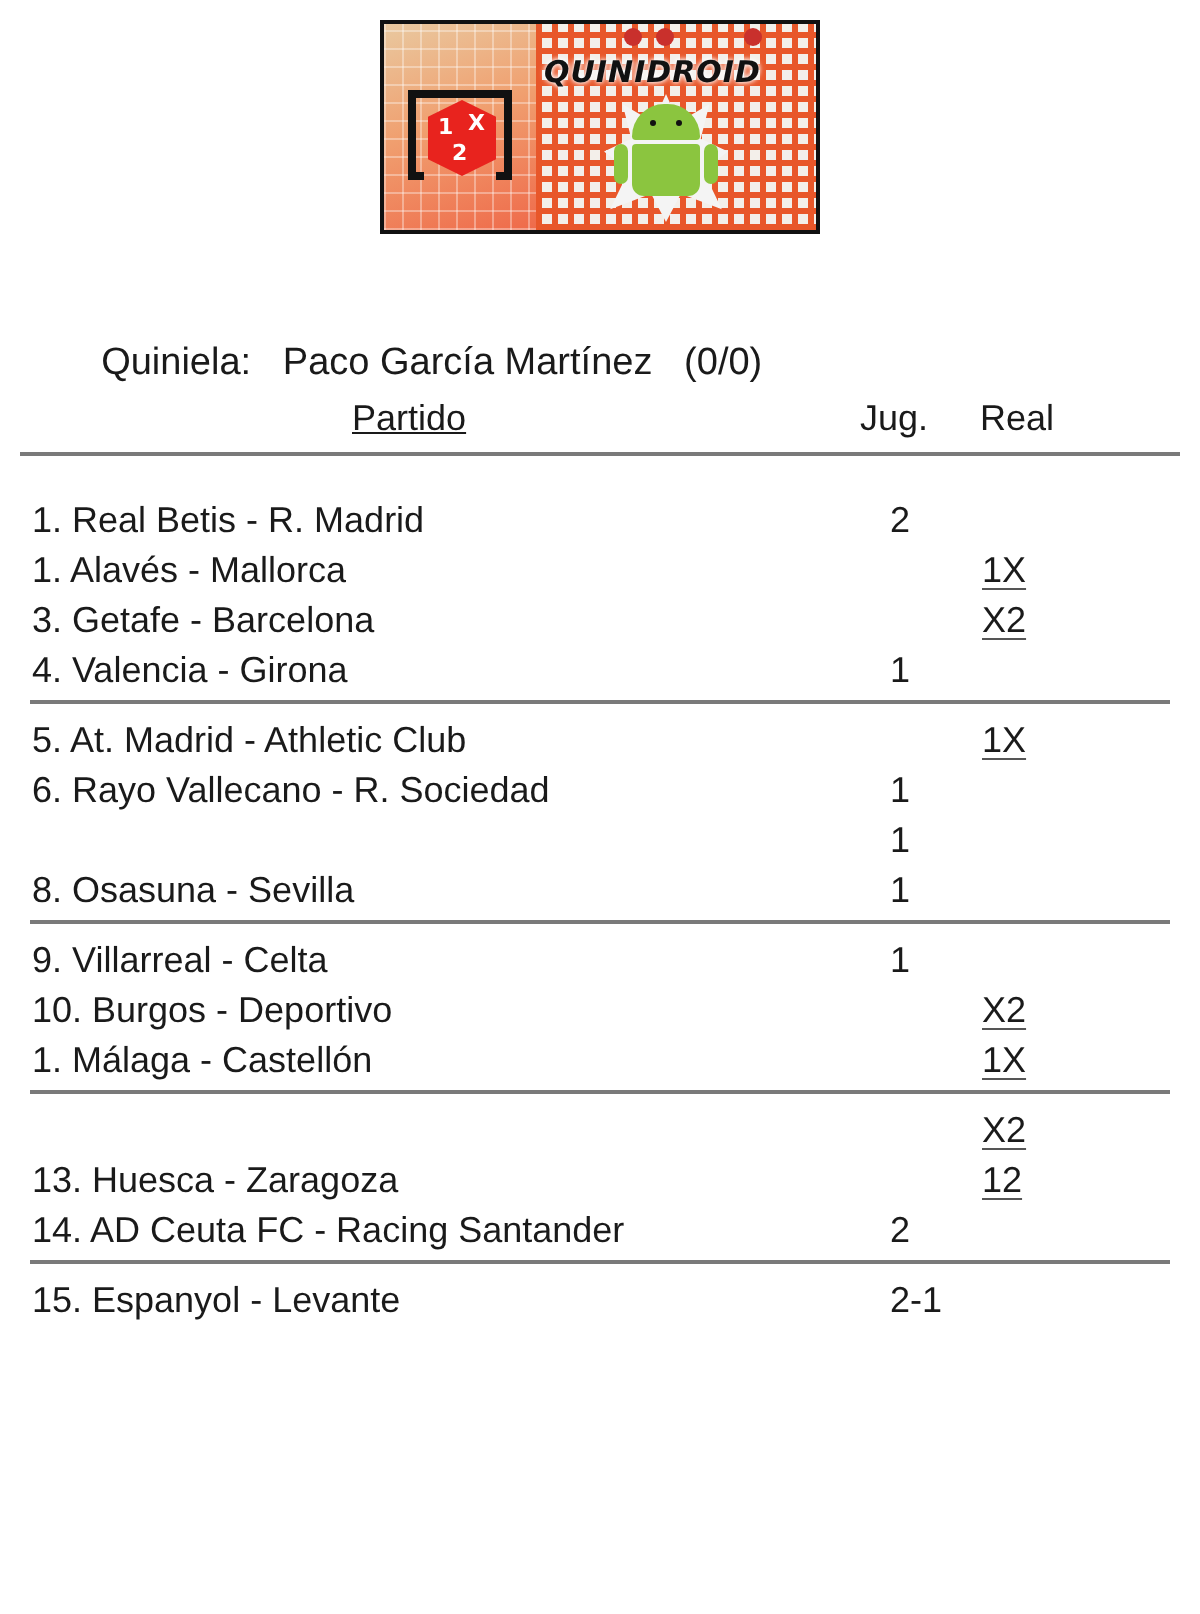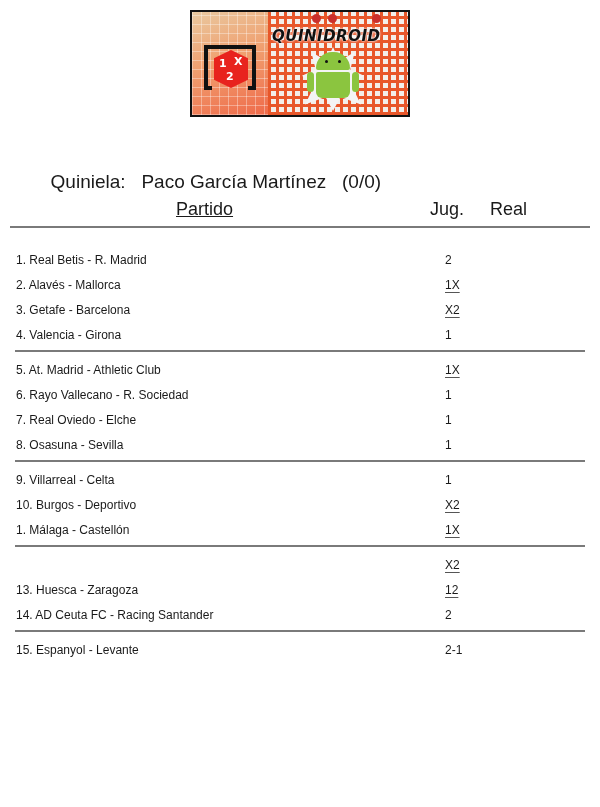--- a/index.html
+++ b/index.html
@@ -96,25 +96,25 @@
     .hdr-jug { left: 430px; }
     .hdr-real { left: 490px; }
     .header-rule {
       position: absolute; left: 10px; top: 226px; width: 580px; height: 2px; background: #7a7a7a;
     }
 
     
     .groups { position: absolute; left: 0; top: 248px; width: 600px; }
     .group { position: relative; padding-top: 0; }
     .row {
-      position: relative; height: 25px; font-size: 12px; line-height: 25px;
+      position: relative; height: 25px; font-size: 18px; line-height: 25px;
     }
     .row .partido { position: absolute; left: 16px; white-space: nowrap; }
     .row .jug { position: absolute; left: 445px; }
-    .row .jug.multi { text-decoration: underline; text-decoration-color: #555; text-underline-offset: 3px; }
+    .row .jug.multi { text-decoration: underline; text-decoration-color: #555; text-underline-offset: 3px; margin-left: 46px; }
     .row .real { position: absolute; left: 505px; }
     .group-rule {
       height: 2px; width: 570px; margin-left: 15px; background: #7a7a7a;
       margin-top: 2px; margin-bottom: 6px;
     }
   </style>
 </head>
 <body>
 
 <div class="logo">
@@ -155,21 +155,21 @@
 
 <div class="groups">
 
   <div class="group">
     <div class="row">
       <span class="partido">1. Real Betis - R. Madrid</span>
       <span class="jug">2</span>
       <span class="real"></span>
     </div>
     <div class="row">
-      <span class="partido">2. Alavés - Mallorca</span>
+      <span class="partido">1. Alavés - Mallorca</span>
       <span class="jug multi">1X</span>
       <span class="real"></span>
     </div>
     <div class="row">
       <span class="partido">3. Getafe - Barcelona</span>
       <span class="jug multi">X2</span>
       <span class="real"></span>
     </div>
     <div class="row">
       <span class="partido">4. Valencia - Girona</span>
@@ -184,21 +184,20 @@
       <span class="partido">5. At. Madrid - Athletic Club</span>
       <span class="jug multi">1X</span>
       <span class="real"></span>
     </div>
     <div class="row">
       <span class="partido">6. Rayo Vallecano - R. Sociedad</span>
       <span class="jug">1</span>
       <span class="real"></span>
     </div>
     <div class="row">
-      <span class="partido">7. Real Oviedo - Elche</span>
       <span class="jug">1</span>
       <span class="real"></span>
     </div>
     <div class="row">
       <span class="partido">8. Osasuna - Sevilla</span>
       <span class="jug">1</span>
       <span class="real"></span>
     </div>
     <div class="group-rule"></div>
   </div>

